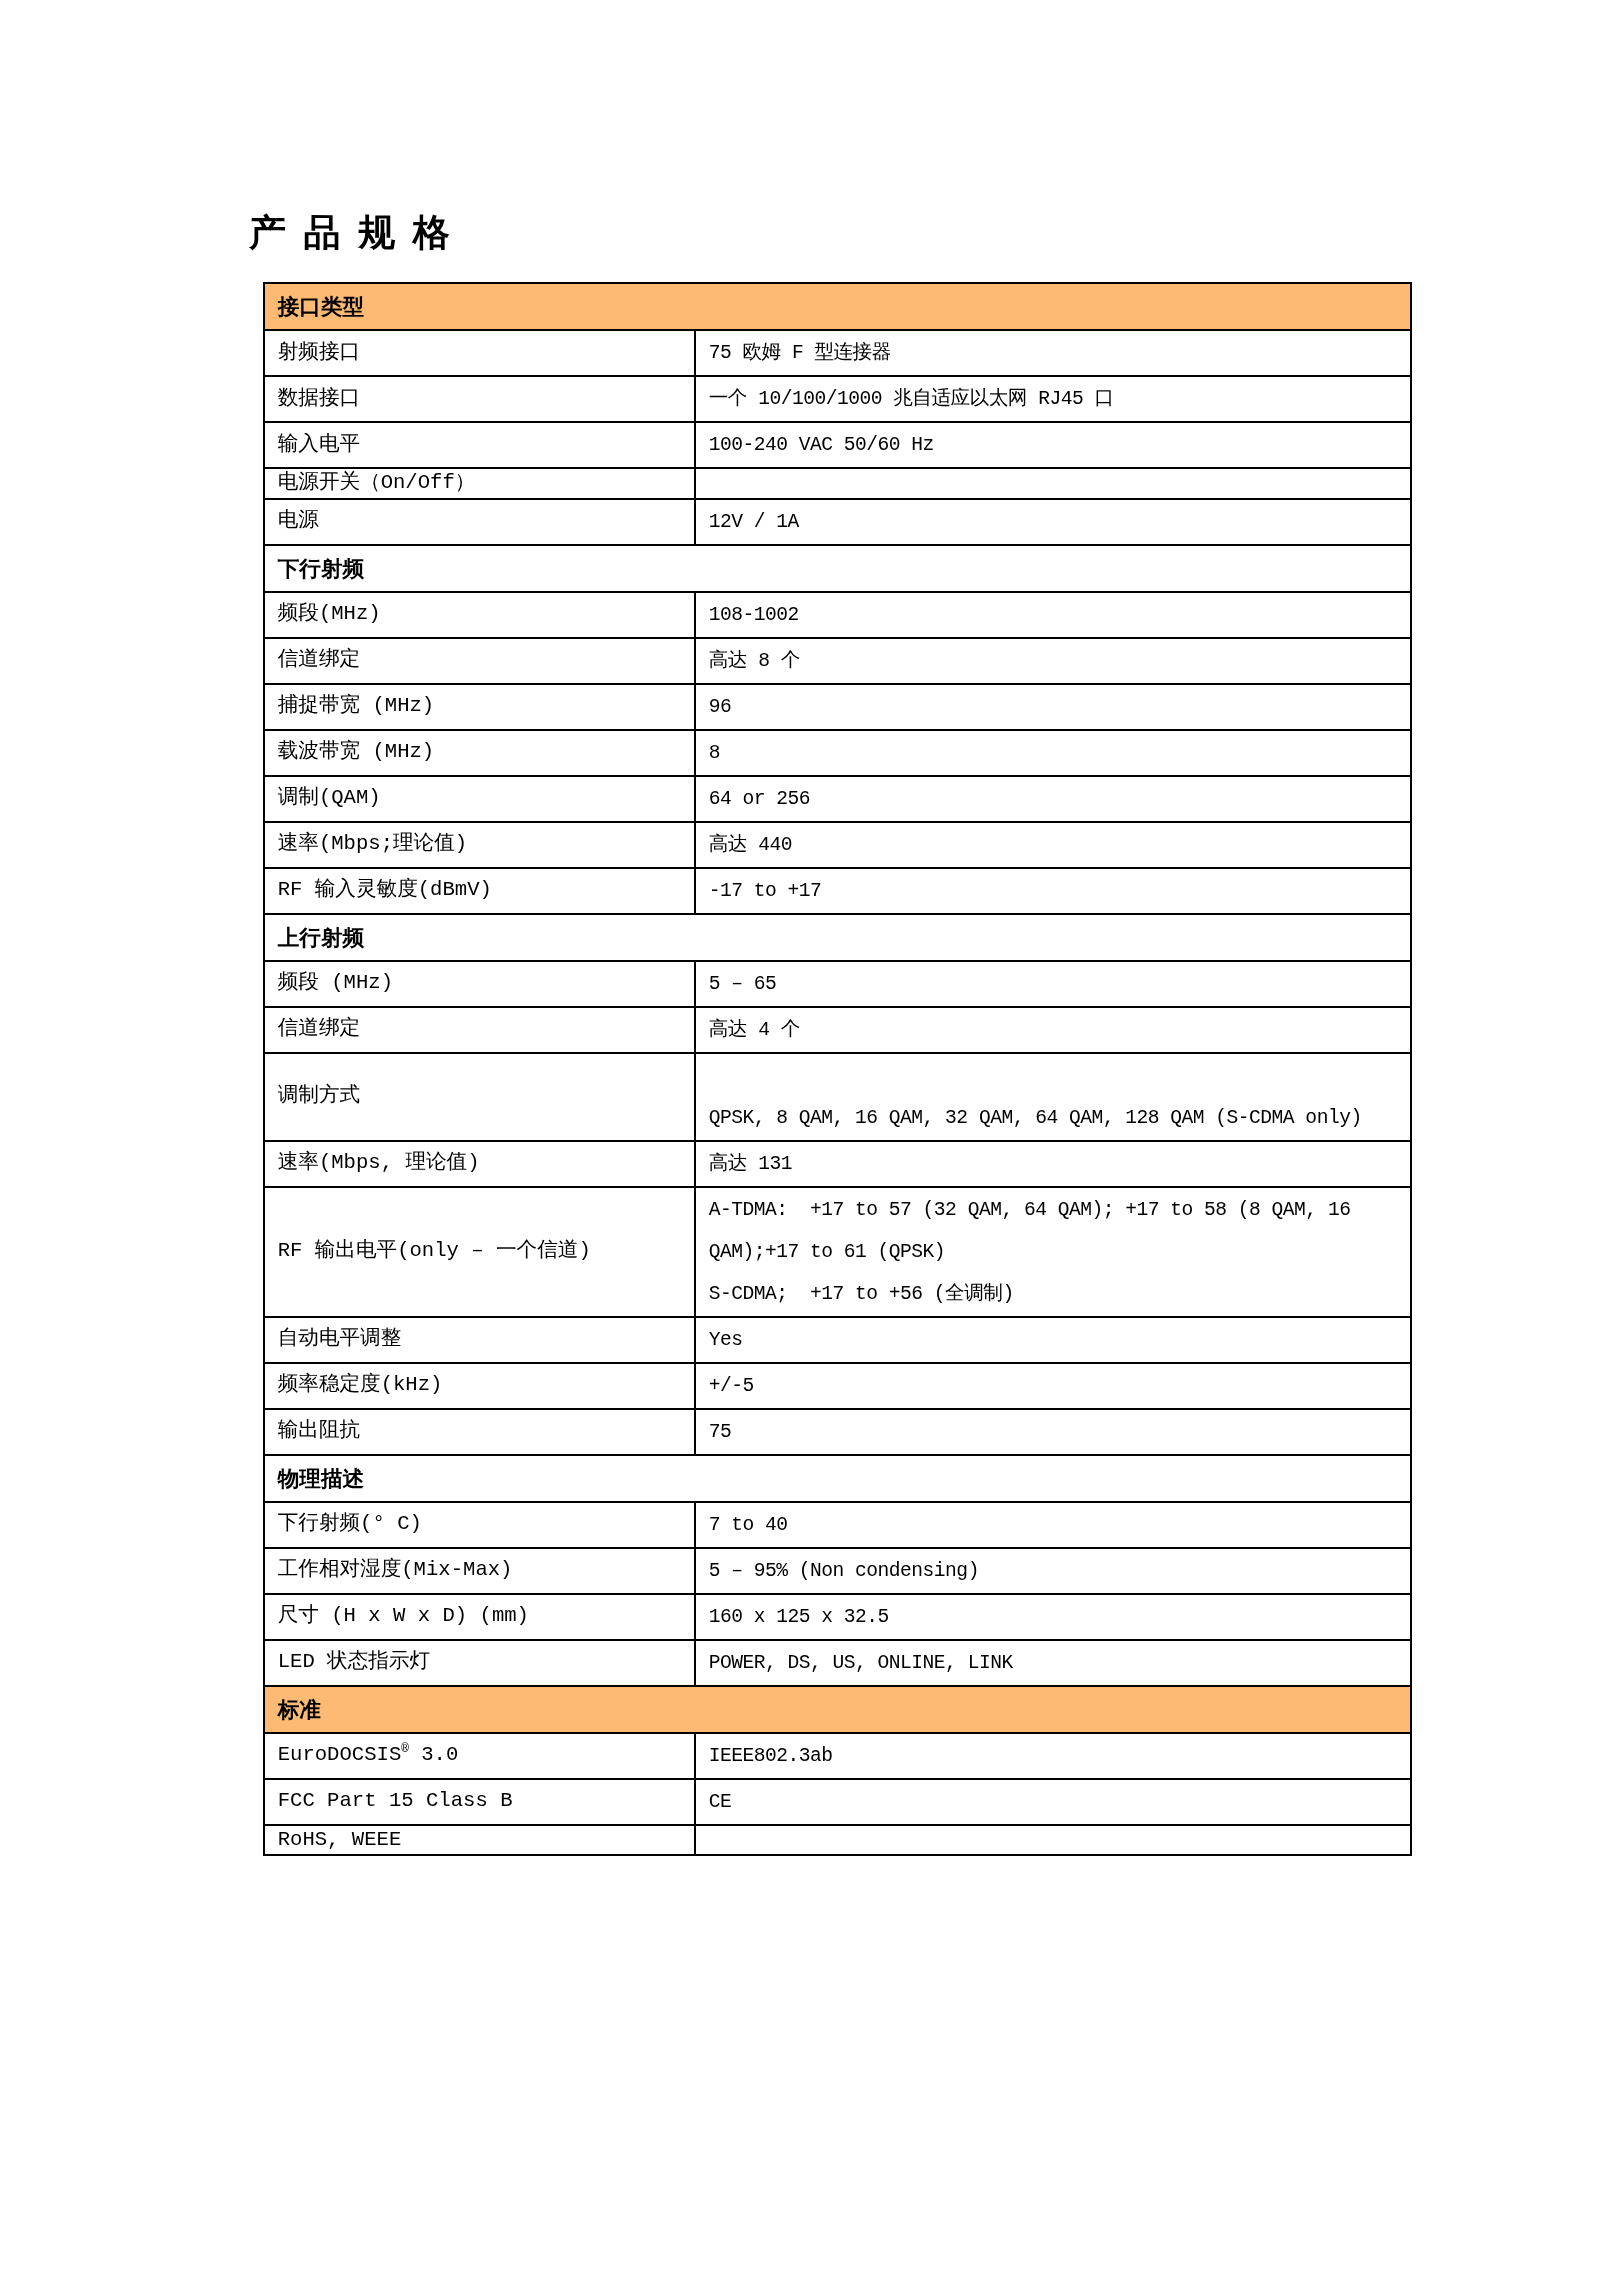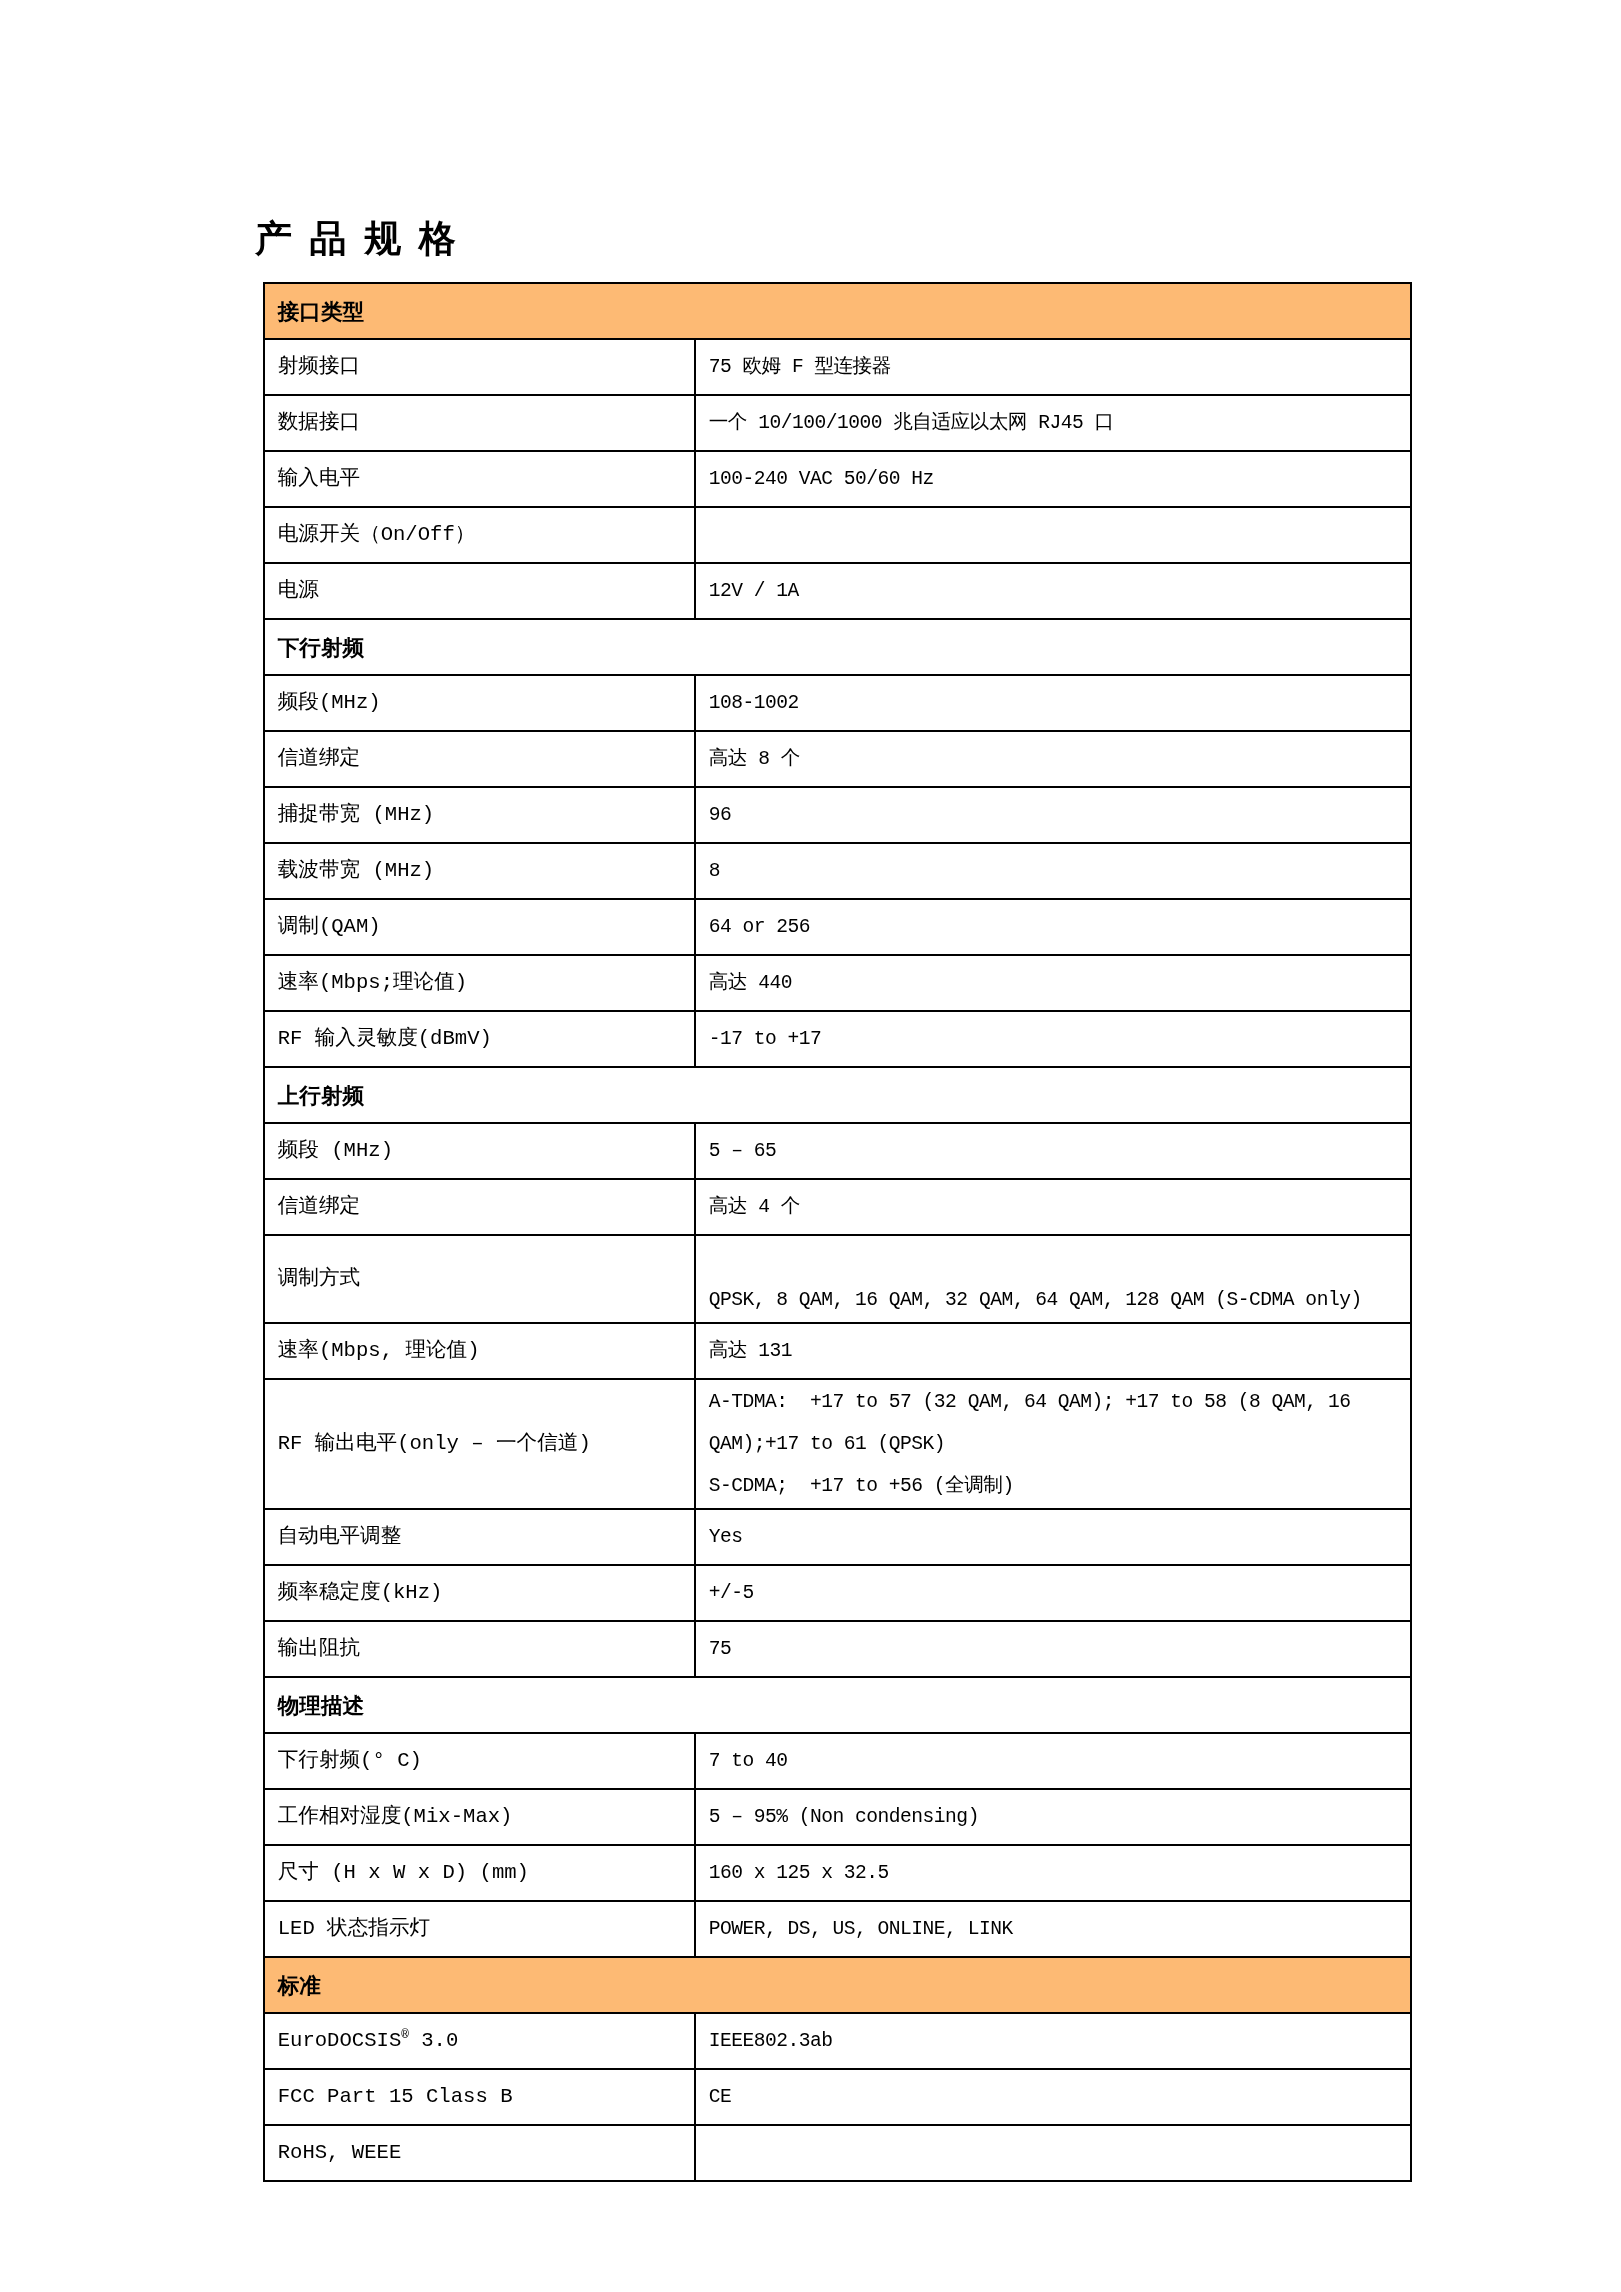--- a/index.html
+++ b/index.html
@@ -13,38 +13,38 @@
     height: 2293px;
     background: #ffffff;
     color: #000000;
     font-family: "Liberation Mono", "DejaVu Sans Mono", monospace;
     overflow: hidden;
   }
   .doc-title {
     position: absolute;
     left: 243px;
     top: 202px;
-    margin: 12px;
+    margin: 6px;
     font-family: "DejaVu Serif", "Liberation Serif", serif;
     font-weight: bold;
     font-size: 37px;
     letter-spacing: 17.6px;
     white-space: nowrap;
   }
   table.spec-table {
     position: absolute;
     left: 263px;
     top: 282px;
     width: 1147px;
     border-collapse: collapse;
     table-layout: fixed;
   }
   col.c1 { width: 431px; }
   col.c2 { width: 716px; }
-  tr.row { height: 56px; }
+  tr.row { height: 30px; }
   td {
     border: 2px solid #000000;
     vertical-align: middle;
     padding: 1px 7.8px 1px 12.7px;
     font-size: 20.6px;
   }
   td.section-cell {
     font-weight: bold;
     font-size: 21.6px;
     height: 43px;

